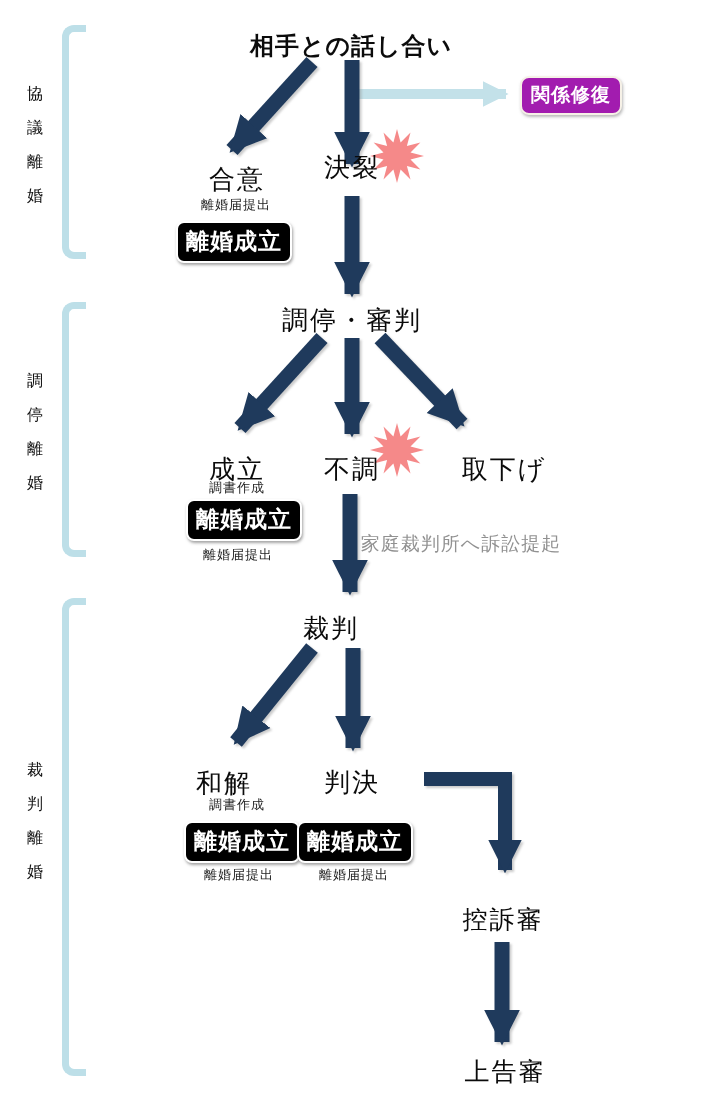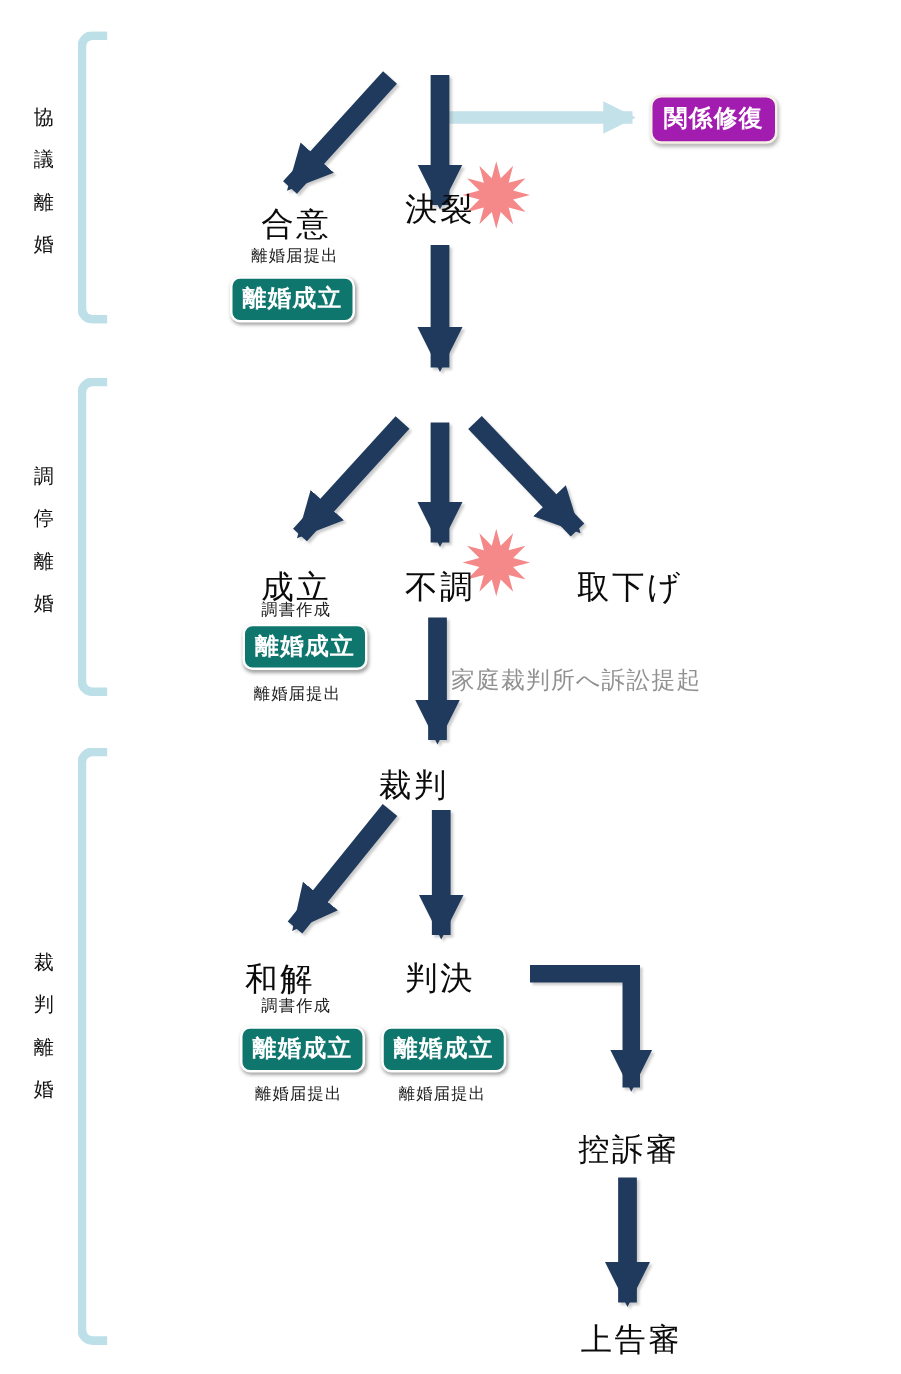--- a/index.html
+++ b/index.html
@@ -8,21 +8,21 @@
     font-family:"Liberation Sans","DejaVu Sans",sans-serif;color:#0b0b0b;
   }
   .abs{position:absolute;}
   .cx{transform:translateX(-50%);white-space:nowrap;}
   .title{font-size:24px;font-weight:600;letter-spacing:1px;}
   .node{font-size:26px;font-weight:500;letter-spacing:2px;}
   .node-sm{font-size:25px;font-weight:500;letter-spacing:2px;}
   .sub{font-size:13px;font-weight:400;letter-spacing:1px;color:#222;}
   .muted{font-size:19px;color:#919191;letter-spacing:1px;}
   .badge{
-    background:#0f766e;color:#fff;font-size:19px;font-weight:bold;letter-spacing:1px;
+    background:#000000;color:#fff;font-size:23px;font-weight:bold;letter-spacing:1px;
     border:2px solid #fff;border-radius:8px;padding:3px 8px 4px;
     box-shadow:1px 2px 3px rgba(90,90,90,.55);
   }
   .orange-box{
     background:#a21caf;color:#fff;font-size:19px;font-weight:bold;letter-spacing:1px;
     border:2px solid #f6f1e7;border-radius:9px;padding:4px 9px 5px;
     box-shadow:1px 2px 3px rgba(120,120,120,.5);
   }
   .bracket{
     box-sizing:border-box;width:24px;
@@ -93,26 +93,28 @@
     <span>離</span>
     <span>婚</span>
   </div>
   <div class="abs vlabel" style="left:20px;top:760px;">
     <span>裁</span>
     <span>判</span>
     <span>離</span>
     <span>婚</span>
   </div>
 
+  <div class="abs cx title" style="left:351px;top:30px;">相手との話し合い</div>
   <div class="abs cx node" style="left:237px;top:162px;">合意</div>
   <div class="abs cx node" style="left:352px;top:150px;">決裂</div>
   <div class="abs cx sub" style="left:236px;top:196px;">離婚届提出</div>
   <div class="abs cx badge" style="left:234px;top:221px;">離婚成立</div>
   <div class="abs cx orange-box" style="left:571px;top:76px;">関係修復</div>
 
+  <div class="abs cx node" style="left:352px;top:303px;">調停・審判</div>
   <div class="abs cx node" style="left:237px;top:452px;">成立</div>
   <div class="abs cx sub" style="left:237px;top:479px;">調書作成</div>
   <div class="abs cx badge" style="left:244px;top:499px;">離婚成立</div>
   <div class="abs cx sub" style="left:238px;top:546px;">離婚届提出</div>
   <div class="abs cx node" style="left:352px;top:452px;">不調</div>
   <div class="abs cx node" style="left:504px;top:452px;">取下げ</div>
   <div class="abs cx muted" style="left:461px;top:531px;">家庭裁判所へ訴訟提起</div>
 
   <div class="abs cx node" style="left:331px;top:611px;">裁判</div>
   <div class="abs cx node" style="left:224px;top:766px;">和解</div>

